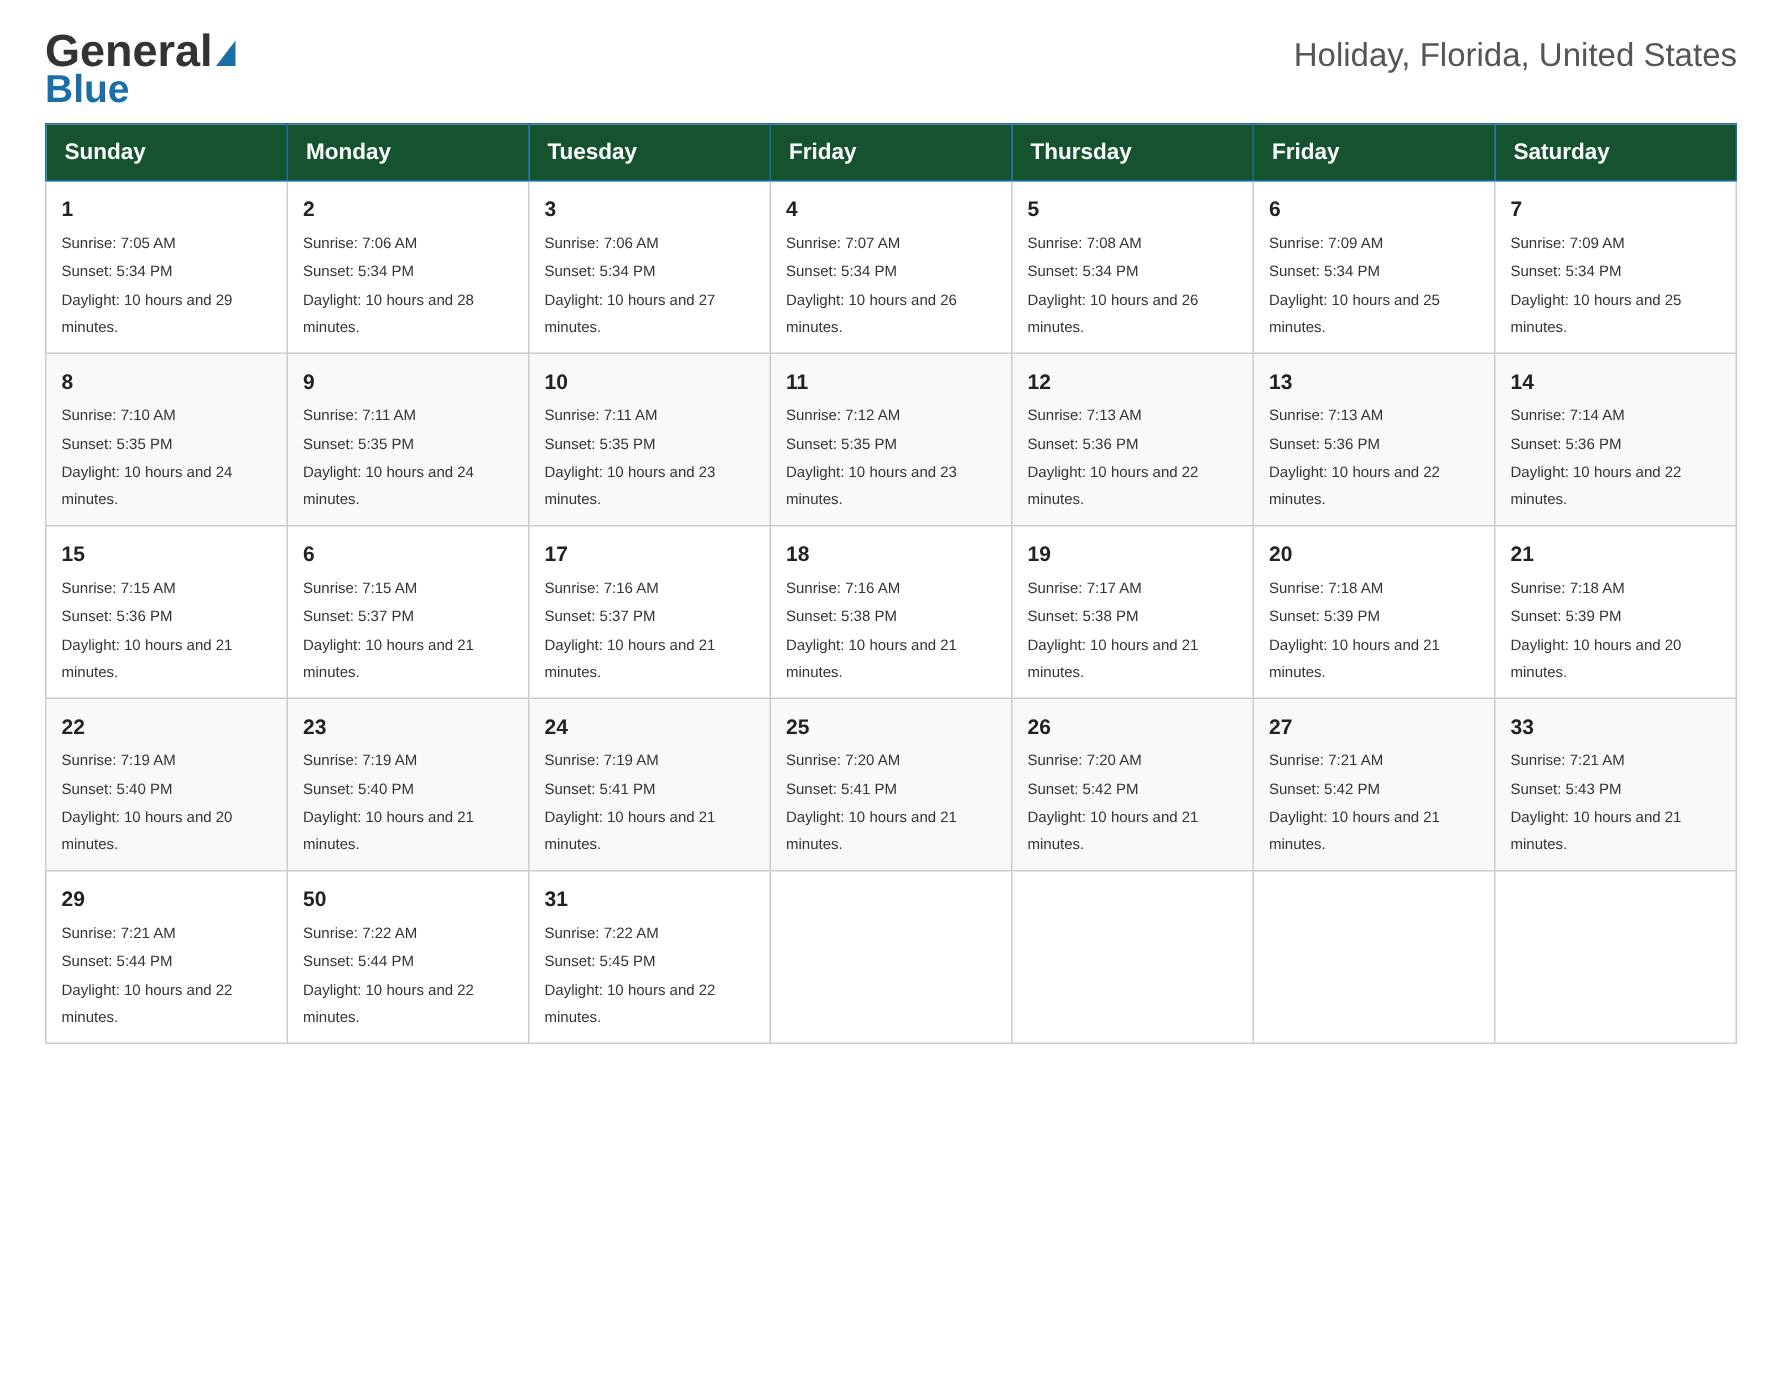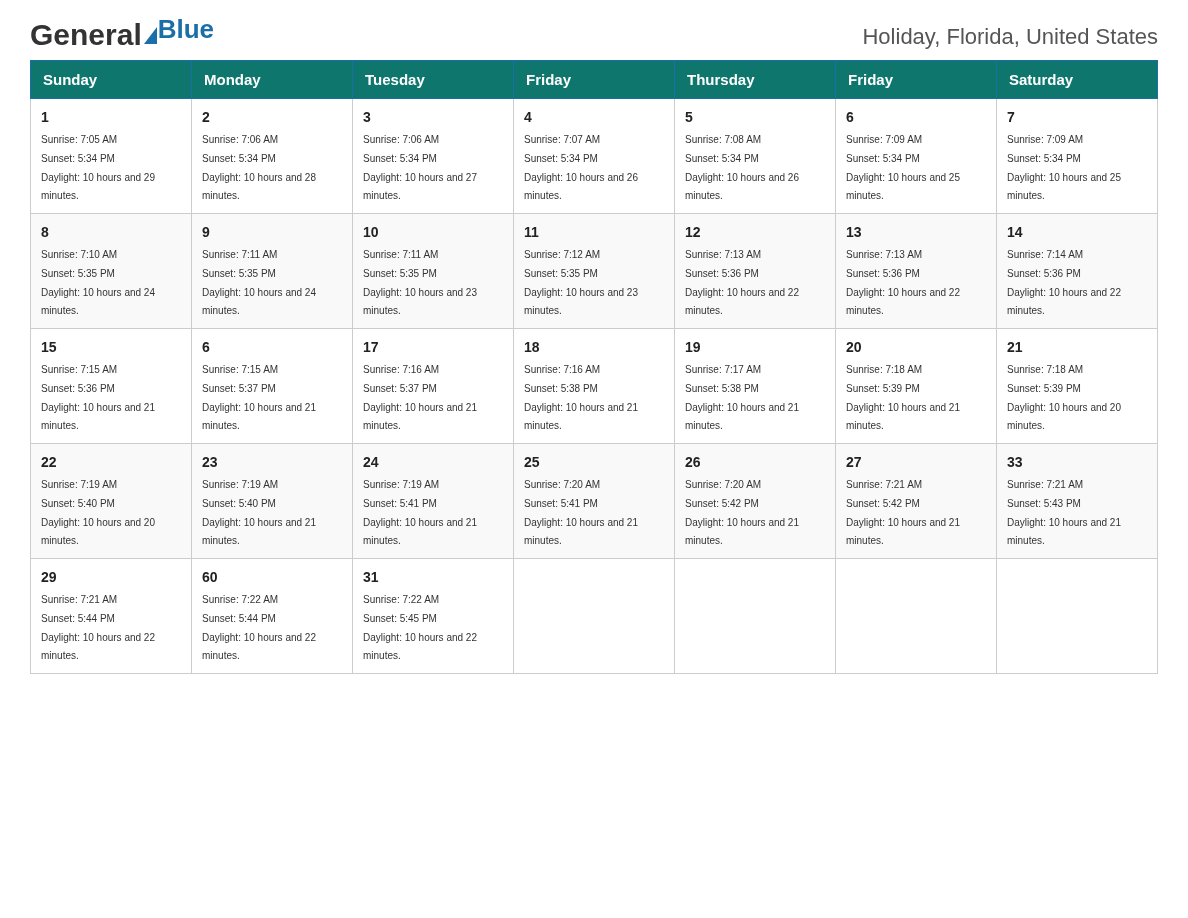--- a/index.html
+++ b/index.html
@@ -29,21 +29,21 @@
       font-size: 22px;
       color: #555;
       margin-top: 4px;
     }
     .calendar-table {
       width: 100%;
       border-collapse: collapse;
       margin-top: 10px;
     }
     .calendar-table th {
-      background-color: #0f766e;
+      background-color: #14532d;
       color: #ffffff;
       font-size: 15px;
       font-weight: bold;
       padding: 10px 12px;
       text-align: left;
       border: 1px solid #1a6fa8;
     }
     .calendar-table td {
       vertical-align: top;
       padding: 8px 10px;
@@ -71,20 +71,21 @@
       font-size: 10px;
       color: #333;
       line-height: 1.55;
     }
     .empty-cell {
       background-color: #ffffff;
     }
     
     .logo-wrapper {
       display: flex;
+      flex-direction: column;
       line-height: 1;
     }
     .logo-line1 {
       display: flex;
       align-items: center;
       font-size: 30px;
       font-weight: bold;
       color: #333;
     }
   </style>
@@ -236,21 +237,21 @@
           <span class="day-number">33</span>
           <span class="day-info">Sunrise: 7:21 AM<br>Sunset: 5:43 PM<br>Daylight: 10 hours and 21 minutes.</span>
         </td>
       </tr>
       <tr>
         <td>
           <span class="day-number">29</span>
           <span class="day-info">Sunrise: 7:21 AM<br>Sunset: 5:44 PM<br>Daylight: 10 hours and 22 minutes.</span>
         </td>
         <td>
-          <span class="day-number">60</span>
+          <span class="day-number">50</span>
           <span class="day-info">Sunrise: 7:22 AM<br>Sunset: 5:44 PM<br>Daylight: 10 hours and 22 minutes.</span>
         </td>
         <td>
           <span class="day-number">31</span>
           <span class="day-info">Sunrise: 7:22 AM<br>Sunset: 5:45 PM<br>Daylight: 10 hours and 22 minutes.</span>
         </td>
         <td class="empty-cell"></td>
         <td class="empty-cell"></td>
         <td class="empty-cell"></td>
         <td class="empty-cell"></td>

